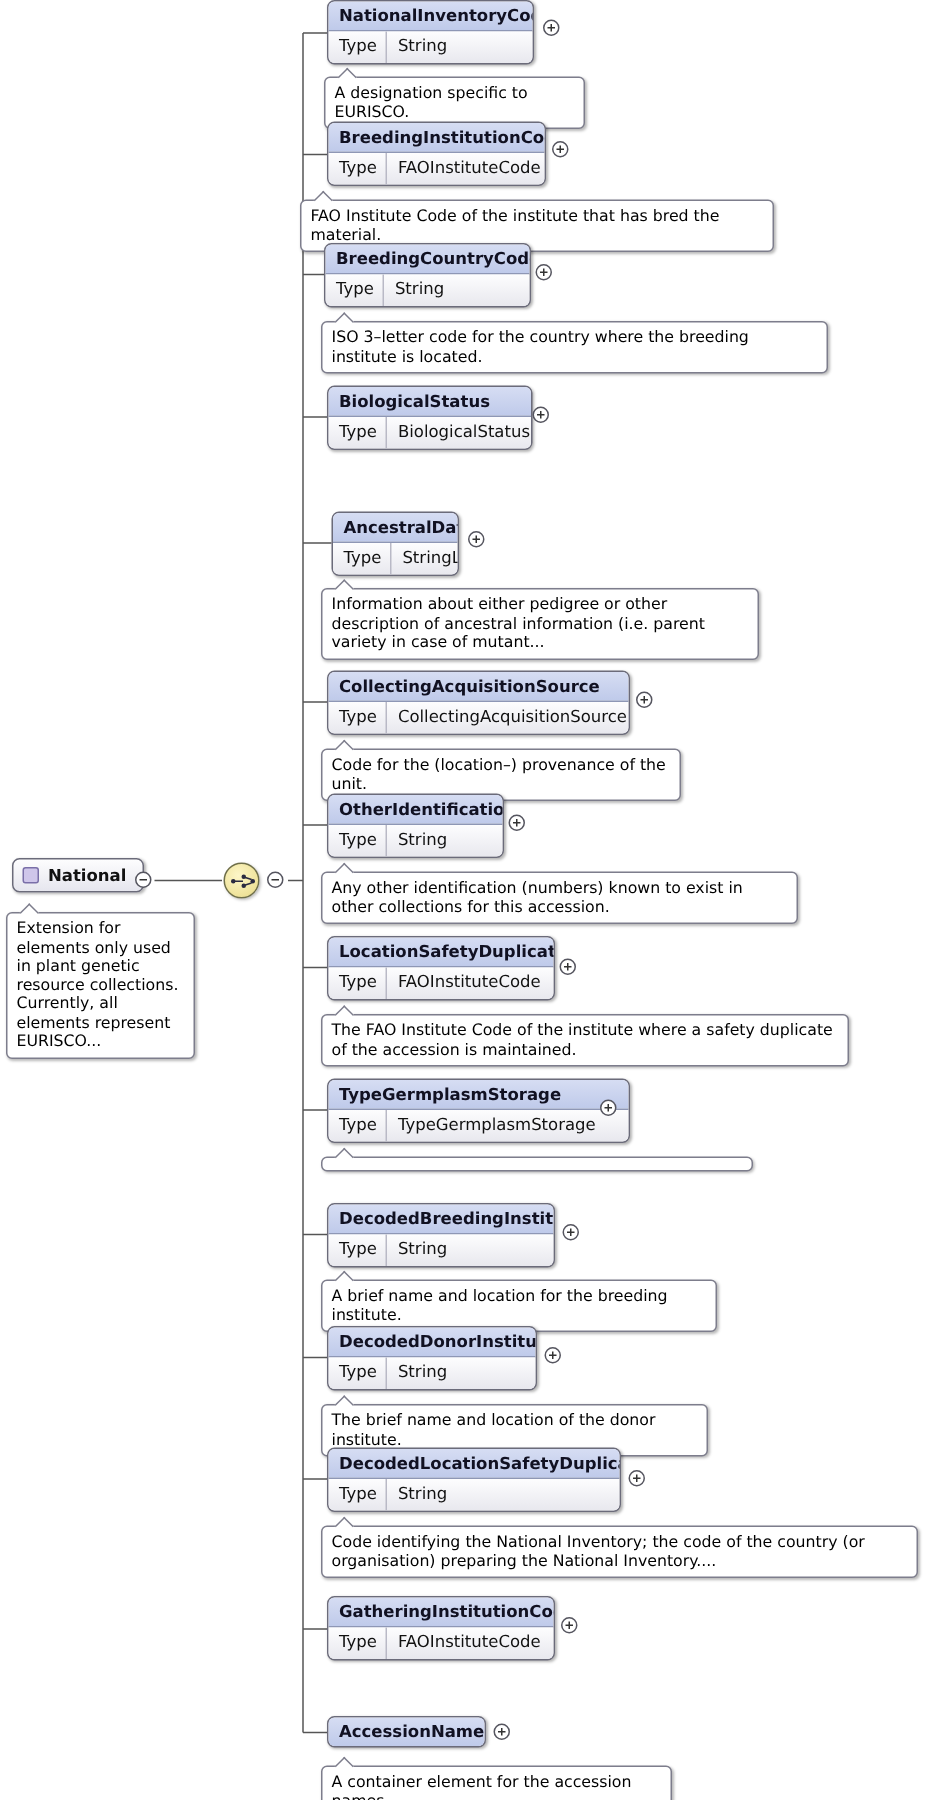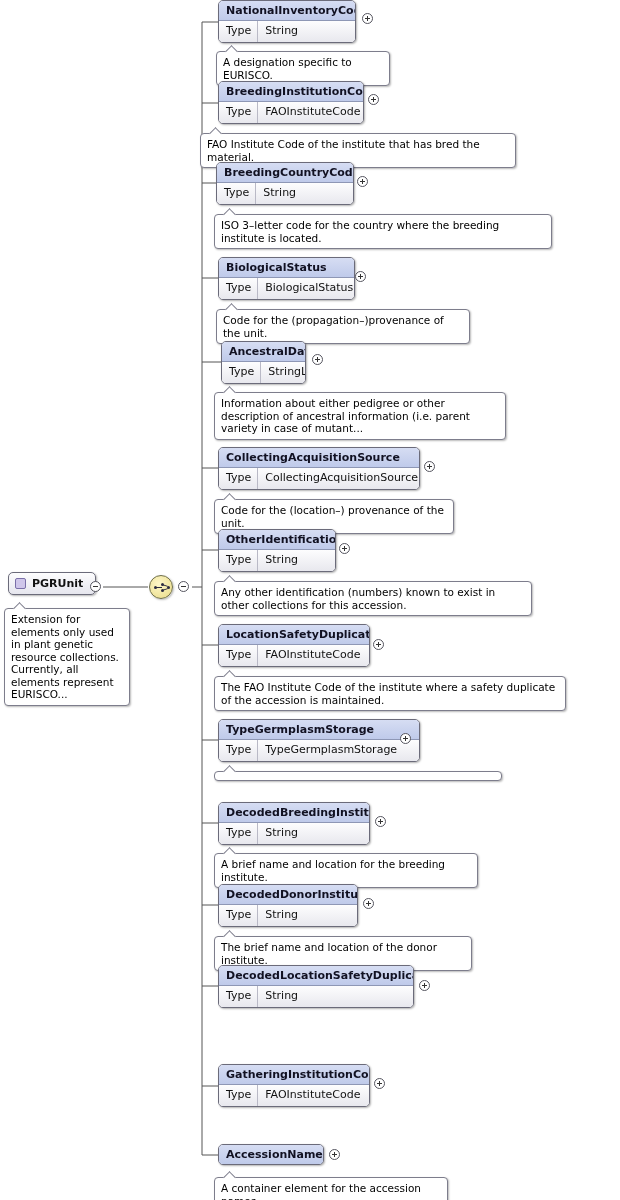--- a/index.html
+++ b/index.html
@@ -190,21 +190,21 @@
     <line x1="202" y1="740" x2="218" y2="740" stroke="#555" stroke-width="1"></line>
     <line x1="202" y1="823" x2="218" y2="823" stroke="#555" stroke-width="1"></line>
     <line x1="202" y1="905" x2="218" y2="905" stroke="#555" stroke-width="1"></line>
     <line x1="202" y1="986" x2="218" y2="986" stroke="#555" stroke-width="1"></line>
     <line x1="202" y1="1086" x2="218" y2="1086" stroke="#555" stroke-width="1"></line>
     <line x1="202" y1="1155" x2="218" y2="1155" stroke="#555" stroke-width="1"></line>
   </svg>
 
   <div class="root" style="left:8px; top:572px; width:88px;">
     <span class="swatch"></span>
-    <span>PGRUnit</span>
+    <span>National</span>
   </div>
   <div class="minus" style="left:90px; top:581px;"></div>
 
   <div class="doc" style="left:4px; top:608px; width:126px;">
     <span class="notch"></span>
     <span>Extension for elements only used in plant genetic resource collections. Currently, all elements represent EURISCO...</span>
   </div>
 
   <div class="seq" style="left:149px; top:575px;">
     <span class="dots">
@@ -259,24 +259,20 @@
   </div>
 
   <div class="node" style="left:218px; top:257px; width:137px;">
     <div class="nhead">BiologicalStatus</div>
     <div class="nrow">
       <span class="k">Type</span>
       <span class="v">BiologicalStatus</span>
     </div>
   </div>
   <div class="plus" style="left:355px; top:271px;"></div>
-  <div class="doc" style="left:216px; top:309px; width:254px;">
-    <span class="notch"></span>
-    <span>Code for the (propagation–)provenance of the unit.</span>
-  </div>
 
   <div class="node" style="left:221px; top:341px; width:85px;">
     <div class="nhead">AncestralData</div>
     <div class="nrow">
       <span class="k">Type</span>
       <span class="v">StringL</span>
     </div>
   </div>
   <div class="plus" style="left:312px; top:354px;"></div>
   <div class="doc" style="left:214px; top:392px; width:292px;">
@@ -362,20 +358,24 @@
   </div>
 
   <div class="node" style="left:218px; top:965px; width:196px;">
     <div class="nhead">DecodedLocationSafetyDuplicates</div>
     <div class="nrow">
       <span class="k">Type</span>
       <span class="v">String</span>
     </div>
   </div>
   <div class="plus" style="left:419px; top:980px;"></div>
+  <div class="doc" style="left:214px; top:1017px; width:398px;">
+    <span class="notch"></span>
+    <span>Code identifying the National Inventory; the code of the country (or organisation) preparing the National Inventory....</span>
+  </div>
 
   <div class="node" style="left:218px; top:1064px; width:152px;">
     <div class="nhead">GatheringInstitutionCode</div>
     <div class="nrow">
       <span class="k">Type</span>
       <span class="v">FAOInstituteCode</span>
     </div>
   </div>
   <div class="plus" style="left:374px; top:1078px;"></div>
 

